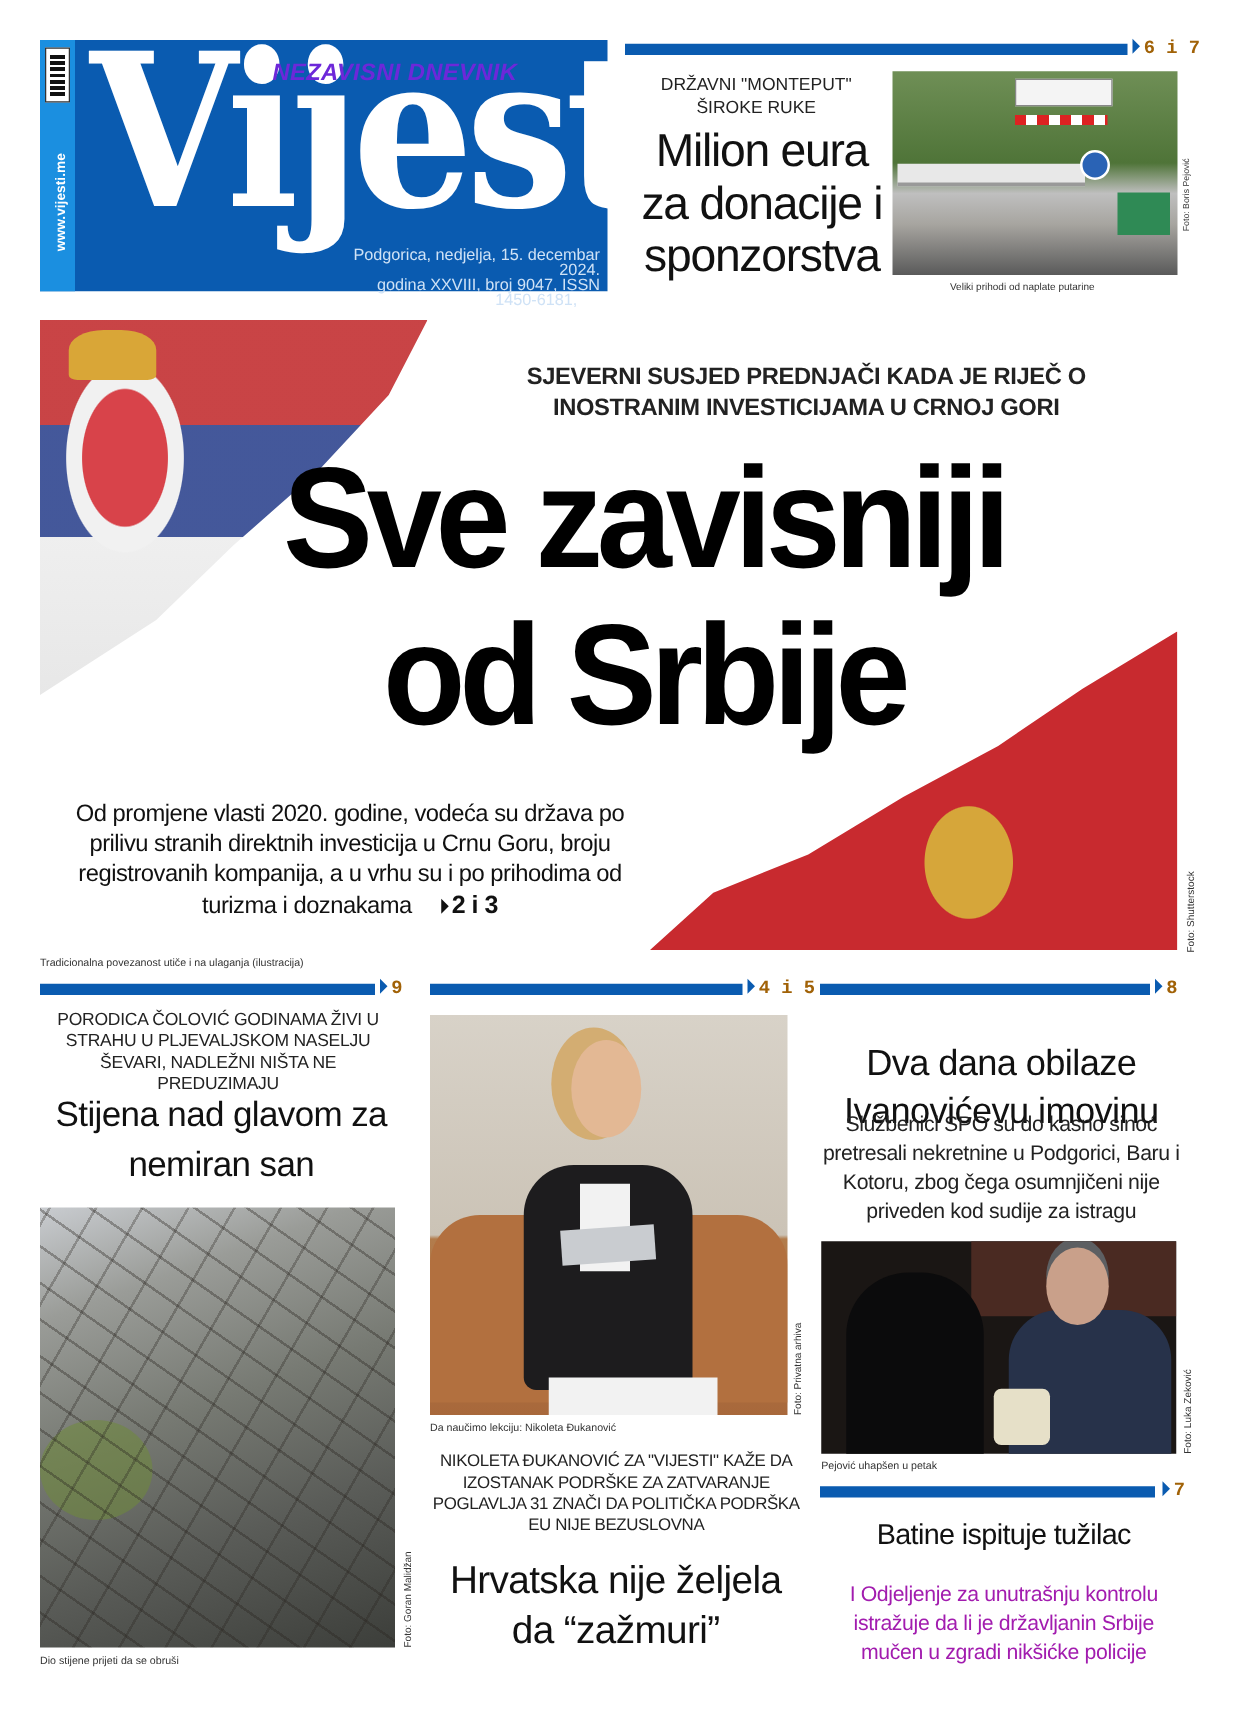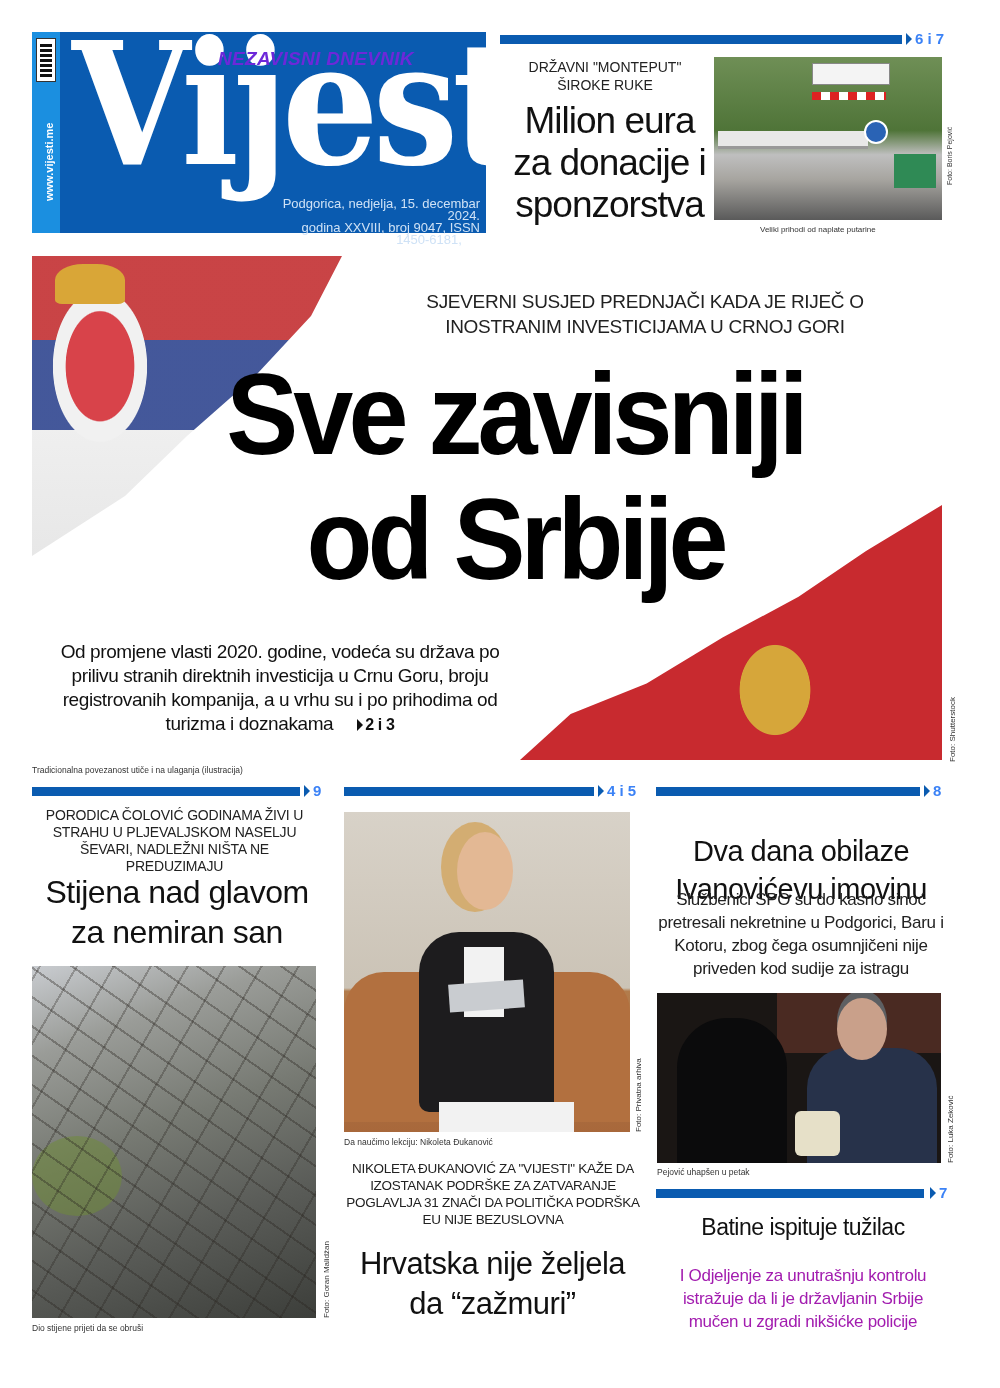--- a/index.html
+++ b/index.html
@@ -14,50 +14,50 @@
   .strip-logo { left: 36px; top: 38px; width: 20px; height: 44px; background: #fff; border: 1px solid #333; }
   .strip-logo::after { content: ""; position: absolute; left: 3px; top: 4px; width: 12px; height: 34px; background: repeating-linear-gradient(0deg, #111 0 3px, #fff 3px 5px); }
   .strip-url { left: 14px; top: 160px; width: 70px; transform: rotate(-90deg); transform-origin: center; color: #fff; font-weight: bold; font-size: 11px; white-space: nowrap; text-align: center; }
   .mast-sub { left: 218px; top: 48px; color: #6d28d9; font-weight: bold; font-style: italic; font-size: 19px; letter-spacing: 0.3px; }
   .mast-title { left: 72px; top: 20px; color: #fff; font-family: "DejaVu Serif", serif; font-weight: bold; font-size: 152px; letter-spacing: -6px; line-height: 1; transform: scaleY(1.12); transform-origin: top left; }
   .mast-date { left: 280px; top: 198px; width: 200px; color: #cfe2f6; font-size: 13px; text-align: right; line-height: 12px; }
   .mast-date b { color: #fff; }
 
   
   .bar { height: 9px; background: #0a5bb0; }
-  .bar-ref { color: #3b82f6; font-weight: bold; font-size: 15px; }
+  .bar-ref { color: #a16207; font-weight: bold; font-size: 15px; font-family: Liberation Mono, monospace; }
   .bar-ref .tri { display: inline-block; width: 0; height: 0; border-top: 6px solid transparent; border-bottom: 6px solid transparent; border-left: 6px solid #0a5bb0; margin-right: 3px; vertical-align: -1px; }
 
   
   .tr-kicker { left: 505px; top: 58px; width: 200px; text-align: center; font-size: 14px; line-height: 18px; color: #222; }
   .tr-head { left: 502px; top: 100px; width: 215px; text-align: center; font-size: 37px; line-height: 42px; letter-spacing: -1px; color: #111; }
   .tr-photo { left: 714px; top: 57px; width: 228px; height: 163px; background: linear-gradient(180deg, #6f8f56 0%, #4f7438 45%, #bfbfbf 60%, #a7a5a0 75%, #5a5a5a 100%); overflow: hidden; }
   .tr-photo .sign { position: absolute; left: 98px; top: 6px; width: 78px; height: 22px; background: #f4f4f4; border: 1px solid #888; }
   .tr-photo .stripe { position: absolute; left: 98px; top: 35px; width: 74px; height: 8px; background: repeating-linear-gradient(90deg, #d22 0 9px, #fff 9px 18px); }
   .tr-photo .roof { position: absolute; left: 4px; top: 74px; width: 150px; height: 18px; background: #e8e8e8; border-bottom: 3px solid #999; }
   .tr-photo .arrow { position: absolute; left: 150px; top: 63px; width: 24px; height: 24px; border-radius: 50%; background: #2a63b5; border: 2px solid #fff; }
   .tr-photo .gsign { position: absolute; left: 180px; top: 97px; width: 42px; height: 34px; background: #2f8a55; }
   .tr-caption { left: 760px; top: 225px; font-size: 8px; color: #333; }
   .tr-credit { left: 946px; top: 185px; font-size: 7px; color: #333; transform: rotate(-90deg); transform-origin: left top; white-space: nowrap; }
   .flag-rs { left: 32px; top: 256px; width: 310px; height: 300px; background: linear-gradient(180deg, #c63a3c 0%, #c63a3c 28%, #3a4f95 28%, #3a4f95 58%, #eeeeee 58%, #e6e6e6 100%); clip-path: polygon(0 0, 100% 0, 95% 10%, 90% 20%, 72% 40%, 50% 60%, 30% 80%, 12% 92%, 0 100%); opacity: 0.95; }
   .flag-rs-coat { left: 40px; top: 270px; width: 120px; height: 175px; background: radial-gradient(ellipse at 50% 55%, #d8434a 0 40%, #f1f1f1 41% 55%, transparent 56%); }
   .flag-rs-crown { left: 55px; top: 264px; width: 70px; height: 40px; background: #d9a637; border-radius: 40% 40% 10% 10%; }
   .flag-me { left: 520px; top: 505px; width: 422px; height: 255px; background: #c82a2f; clip-path: polygon(100% 0, 100% 100%, 0 100%, 12% 82%, 30% 70%, 48% 52%, 66% 36%, 82% 18%); }
   .flag-me-eagle { left: 720px; top: 620px; width: 110px; height: 140px; background: radial-gradient(ellipse at 50% 50%, #d6a63a 0 45%, transparent 46%); }
-  .main-kicker { left: 420px; top: 289px; width: 450px; text-align: center; font-weight: normal; font-size: 19px; line-height: 25px; color: #222; letter-spacing: -0.3px; }
+  .main-kicker { left: 420px; top: 289px; width: 450px; text-align: center; font-weight: bold; font-size: 19px; line-height: 25px; color: #222; letter-spacing: -0.3px; }
   .main-head { left: 200px; top: 352px; width: 630px; text-align: center; font-weight: bold; font-size: 108px; line-height: 118px; letter-spacing: -5px; color: #000; transform: scaleY(1.06); transform-origin: top center; }
   .main-lead { left: 55px; top: 640px; width: 450px; text-align: center; font-size: 19px; line-height: 24px; color: #111; letter-spacing: -0.4px; }
-  .main-ref { color: #111; font-weight: bold; font-size: 16px; margin-left: 24px; }
+  .main-ref { color: #111; font-weight: bold; font-size: 20px; margin-left: 24px; }
   .main-ref .tri { display: inline-block; border-top: 6px solid transparent; border-bottom: 6px solid transparent; border-left: 6px solid #111; margin-right: 2px; vertical-align: -1px; }
   .main-caption { left: 32px; top: 765px; font-size: 8.5px; color: #333; }
   .main-credit { left: 948px; top: 762px; font-size: 8px; color: #333; transform: rotate(-90deg); transform-origin: left top; white-space: nowrap; }
 
   
   .c1-kicker { left: 32px; top: 807px; width: 285px; text-align: center; font-size: 14px; line-height: 17px; color: #222; letter-spacing: -0.2px; }
-  .c1-head { left: 32px; top: 872px; width: 290px; text-align: center; font-size: 32px; line-height: 40px; color: #111; letter-spacing: -0.5px; }
+  .c1-head { left: 32px; top: 872px; width: 290px; text-align: center; font-size: 28px; line-height: 40px; color: #111; letter-spacing: -0.5px; }
   .c1-photo { left: 32px; top: 966px; width: 284px; height: 352px; background: linear-gradient(160deg, #c9ccd0 0%, #9a9c98 20%, #777a73 45%, #5a5c58 70%, #3c3e3a 100%); overflow: hidden; }
   .c1-photo .moss { position: absolute; left: 0; top: 170px; width: 90px; height: 80px; background: #6f8a3a; opacity: 0.55; border-radius: 50%; }
   .c1-photo .branches { position: absolute; inset: 0; background: repeating-linear-gradient(35deg, transparent 0 22px, rgba(40,35,30,0.35) 22px 24px), repeating-linear-gradient(-60deg, transparent 0 30px, rgba(40,35,30,0.3) 30px 32px); }
   .c1-caption { left: 32px; top: 1323px; font-size: 8.5px; color: #333; }
   .c1-credit { left: 322px; top: 1318px; font-size: 8px; color: #333; transform: rotate(-90deg); transform-origin: left top; white-space: nowrap; }
 
   
   .c2-photo { left: 344px; top: 812px; width: 286px; height: 320px; background: linear-gradient(180deg, #d8d2c8 0%, #cbc3b6 55%, #b27c4c 56%, #a8683b 100%); overflow: hidden; }
   .c2-photo .chair { position: absolute; left: 0; top: 160px; width: 286px; height: 150px; background: #b2703f; border-radius: 40px 40px 0 0; }
   .c2-photo .body { position: absolute; left: 75px; top: 120px; width: 135px; height: 180px; background: #1d1c1e; border-radius: 40px 40px 10px 10px; }

